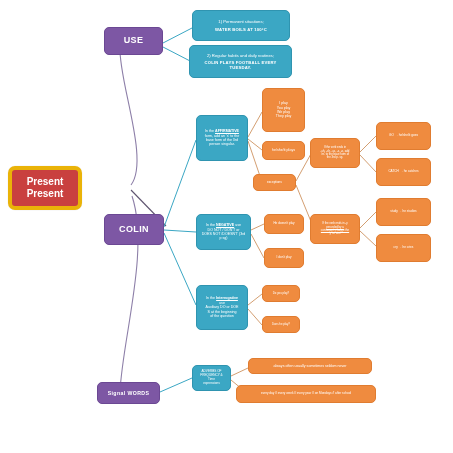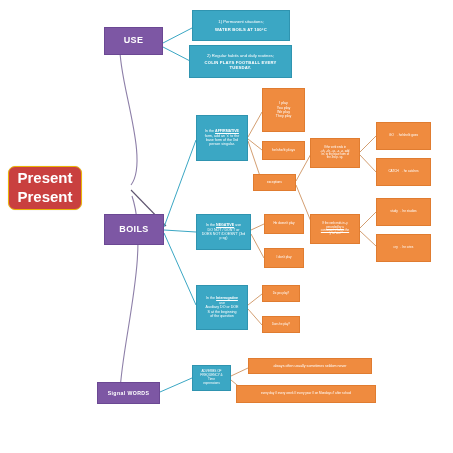--- a/index.html
+++ b/index.html
@@ -13,30 +13,30 @@
   #canvas{position:absolute;left:0;top:0;width:453px;height:453px;}
   svg#wires{position:absolute;left:0;top:0;width:453px;height:453px;}
   .node{
     position:absolute;
     box-sizing:border-box;
     display:flex;
     align-items:center;
     justify-content:center;
     text-align:center;
     color:#ffffff;
-    border-radius:0;
+    border-radius:5px;
     line-height:1.25;
     padding:3px 4px;
     overflow:hidden;
   }
   .root{
     background:#c9403f;
-    border:1px solid #eab308;
+    border:4px solid #eab308;
     font-weight:bold;
-    font-size:15px;
+    font-size:10px;
     border-radius:7px;
     box-shadow:0 0 0 0.5px rgba(0,0,0,.05);
   }
   .branch{
     background:#7d57a4;
     border:1px solid #6c499ב;
     font-weight:bold;
     letter-spacing:.4px;
   }
   .branch{border:1px solid #6b4893;}
@@ -103,21 +103,21 @@
   <div class="node root" style="left:8px;top:166px;width:74px;height:44px;flex-direction:column;">
     <div>Present</div>
     <div>Present</div>
   </div>
 
   <div class="node branch" style="left:104px;top:27px;width:59px;height:28px;font-size:9px;">
     <span>USE</span>
   </div>
 
   <div class="node branch" style="left:104px;top:214px;width:60px;height:31px;font-size:9px;">
-    <span>BOILS</span>
+    <span>COLIN</span>
   </div>
 
   <div class="node branch" style="left:97px;top:382px;width:63px;height:22px;font-size:5.2px;">
     <span>Signal WORDS</span>
   </div>
 
   <div class="node teal" style="left:192px;top:10px;width:98px;height:31px;flex-direction:column;">
     <div class="l2">1) Permanent situations;</div>
     <div class="sp"></div>
     <div class="l2 bold caps">WATER BOILS AT 100°C</div>

